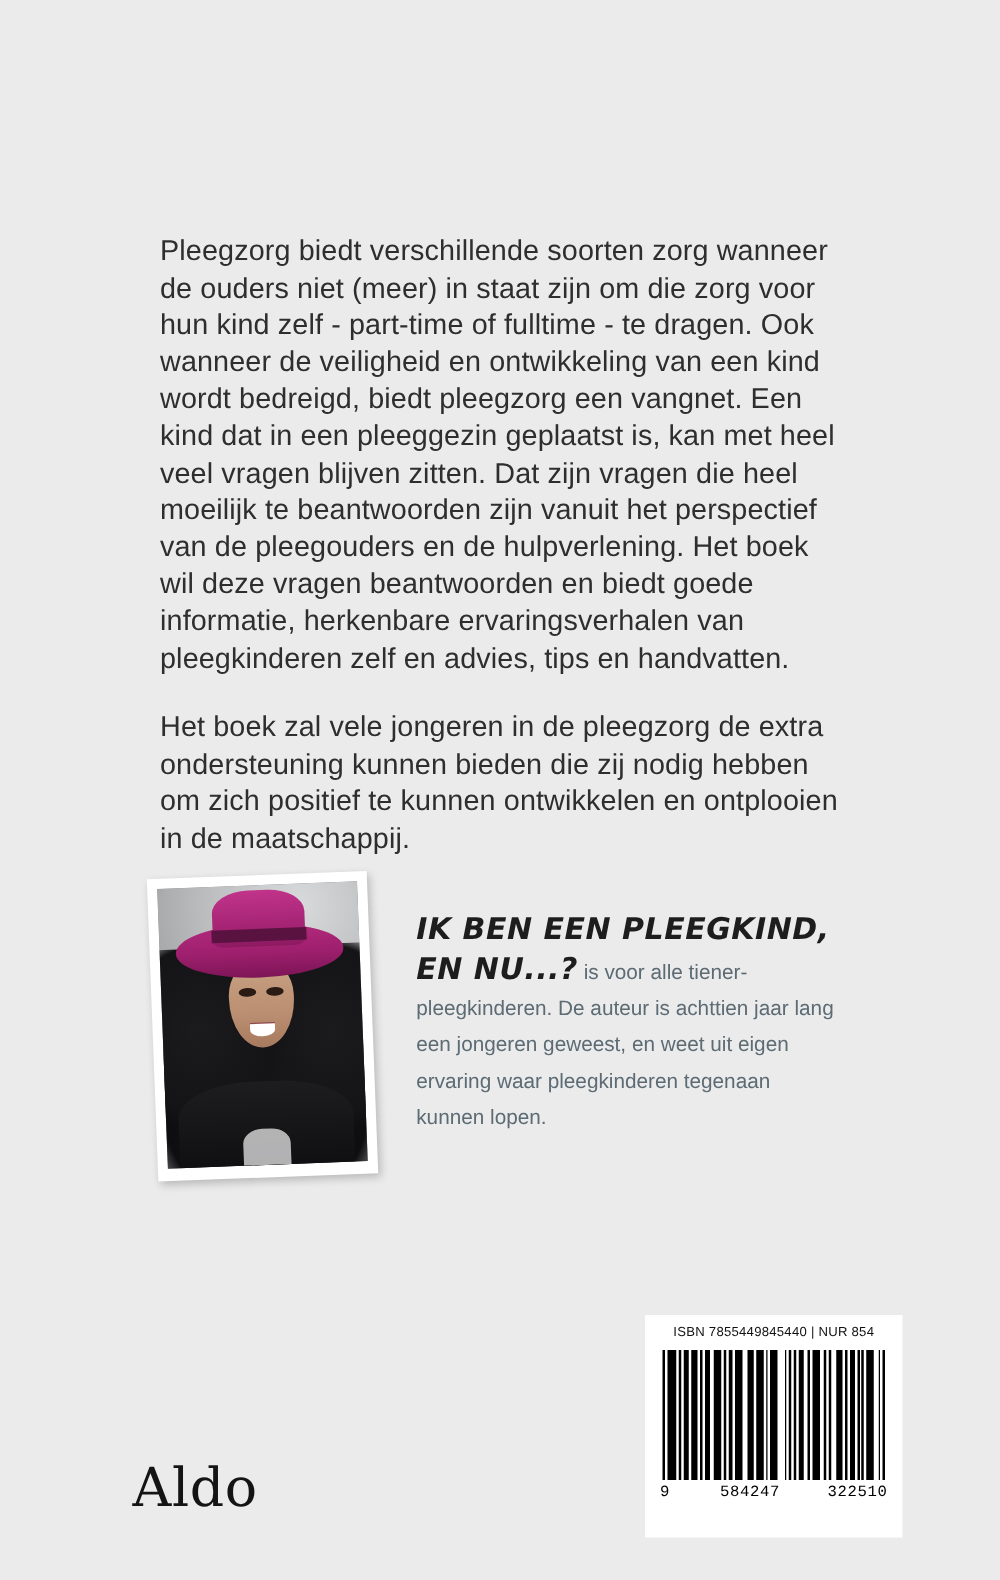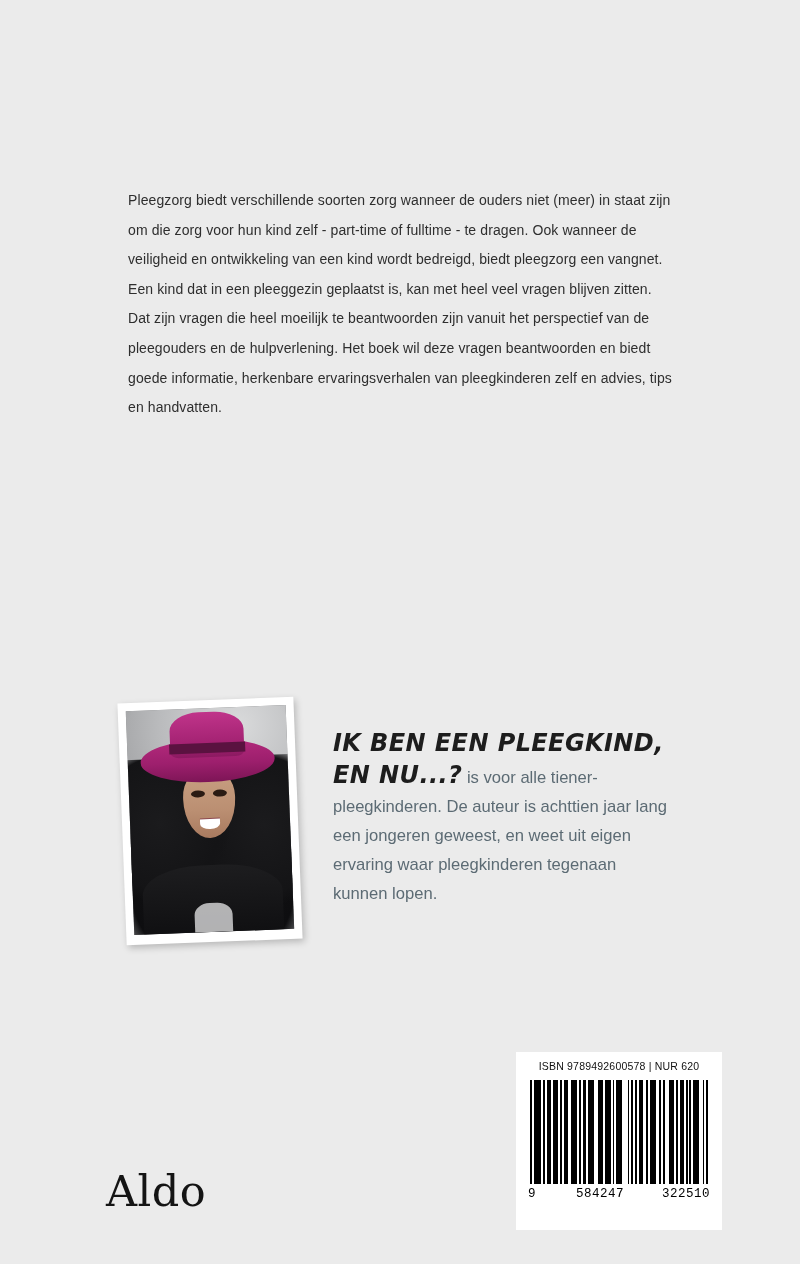--- a/index.html
+++ b/index.html
@@ -23,21 +23,21 @@
 
   
   .blurb {
     position: absolute;
     left: 128px;
     top: 186px;
     width: 546px;
   }
   .blurb p {
     margin: 0 0 26px 0;
-    font-size: 14px;
+    font-size: 23px;
     line-height: 29.6px;
     color: #2e2e2e;
     letter-spacing: 0.1px;
   }
   .blurb p:last-child {
     margin-bottom: 0;
   }
 
   
   .photo-wrap {
@@ -239,20 +239,21 @@
     letter-spacing: 0.5px;
   }
 </style>
 </head>
 <body>
 
 <div class="page">
 
   <div class="blurb">
     <p>Pleegzorg biedt verschillende soorten zorg wanneer de ouders niet (meer) in staat zijn om die zorg voor hun kind zelf - part-time of fulltime - te dragen. Ook wanneer de veiligheid en ontwikkeling van een kind wordt bedreigd, biedt pleegzorg een vangnet. Een kind dat in een pleeggezin geplaatst is, kan met heel veel vragen blijven zitten. Dat zijn vragen die heel moeilijk te beantwoorden zijn vanuit het perspectief van de pleegouders en de hulpverlening. Het boek wil deze vragen beantwoorden en biedt goede informatie, herkenbare ervaringsverhalen van pleegkinderen zelf en advies, tips en handvatten.</p>
+    <p>Het boek zal vele jongeren in de pleegzorg de extra ondersteuning kunnen bieden die zij nodig hebben om zich positief te kunnen ontwikkelen en ontplooien in de maatschappij.</p>
   </div>
 
   <div class="photo-wrap">
     <div class="polaroid">
       <div class="photo">
         <div class="ph-bg"></div>
         <div class="ph-hair"></div>
         <div class="ph-body"></div>
         <div class="ph-chest"></div>
         <div class="ph-face"></div>
@@ -265,21 +266,21 @@
         <div class="ph-vignette"></div>
       </div>
     </div>
   </div>
 
   <div class="caption">
     <span class="title">IK BEN EEN PLEEGKIND, EN NU...?</span><span> is voor alle tiener-pleegkinderen. De auteur is achttien jaar lang een jongeren geweest, en weet uit eigen ervaring waar pleegkinderen tegenaan kunnen lopen.</span>
   </div>
 
   <div class="barcode-box">
-    <div class="isbn-line">ISBN 9789492600578 | NUR 620</div>
+    <div class="isbn-line">ISBN 7855449845440 | NUR 854</div>
     <div class="bars" id="bars">
         <i style="flex: 1 0 0px; background: rgb(0, 0, 0);"></i>
         <i style="flex: 1 0 0px; background: transparent;"></i>
         <i style="flex: 1 0 0px; background: rgb(0, 0, 0);"></i>
         <i style="flex: 3 0 0px; background: rgb(0, 0, 0);"></i>
         <i style="flex: 1 0 0px; background: transparent;"></i>
         <i style="flex: 1 0 0px; background: rgb(0, 0, 0);"></i>
         <i style="flex: 1 0 0px; background: transparent;"></i>
         <i style="flex: 2 0 0px; background: rgb(0, 0, 0);"></i>
         <i style="flex: 1 0 0px; background: transparent;"></i>

